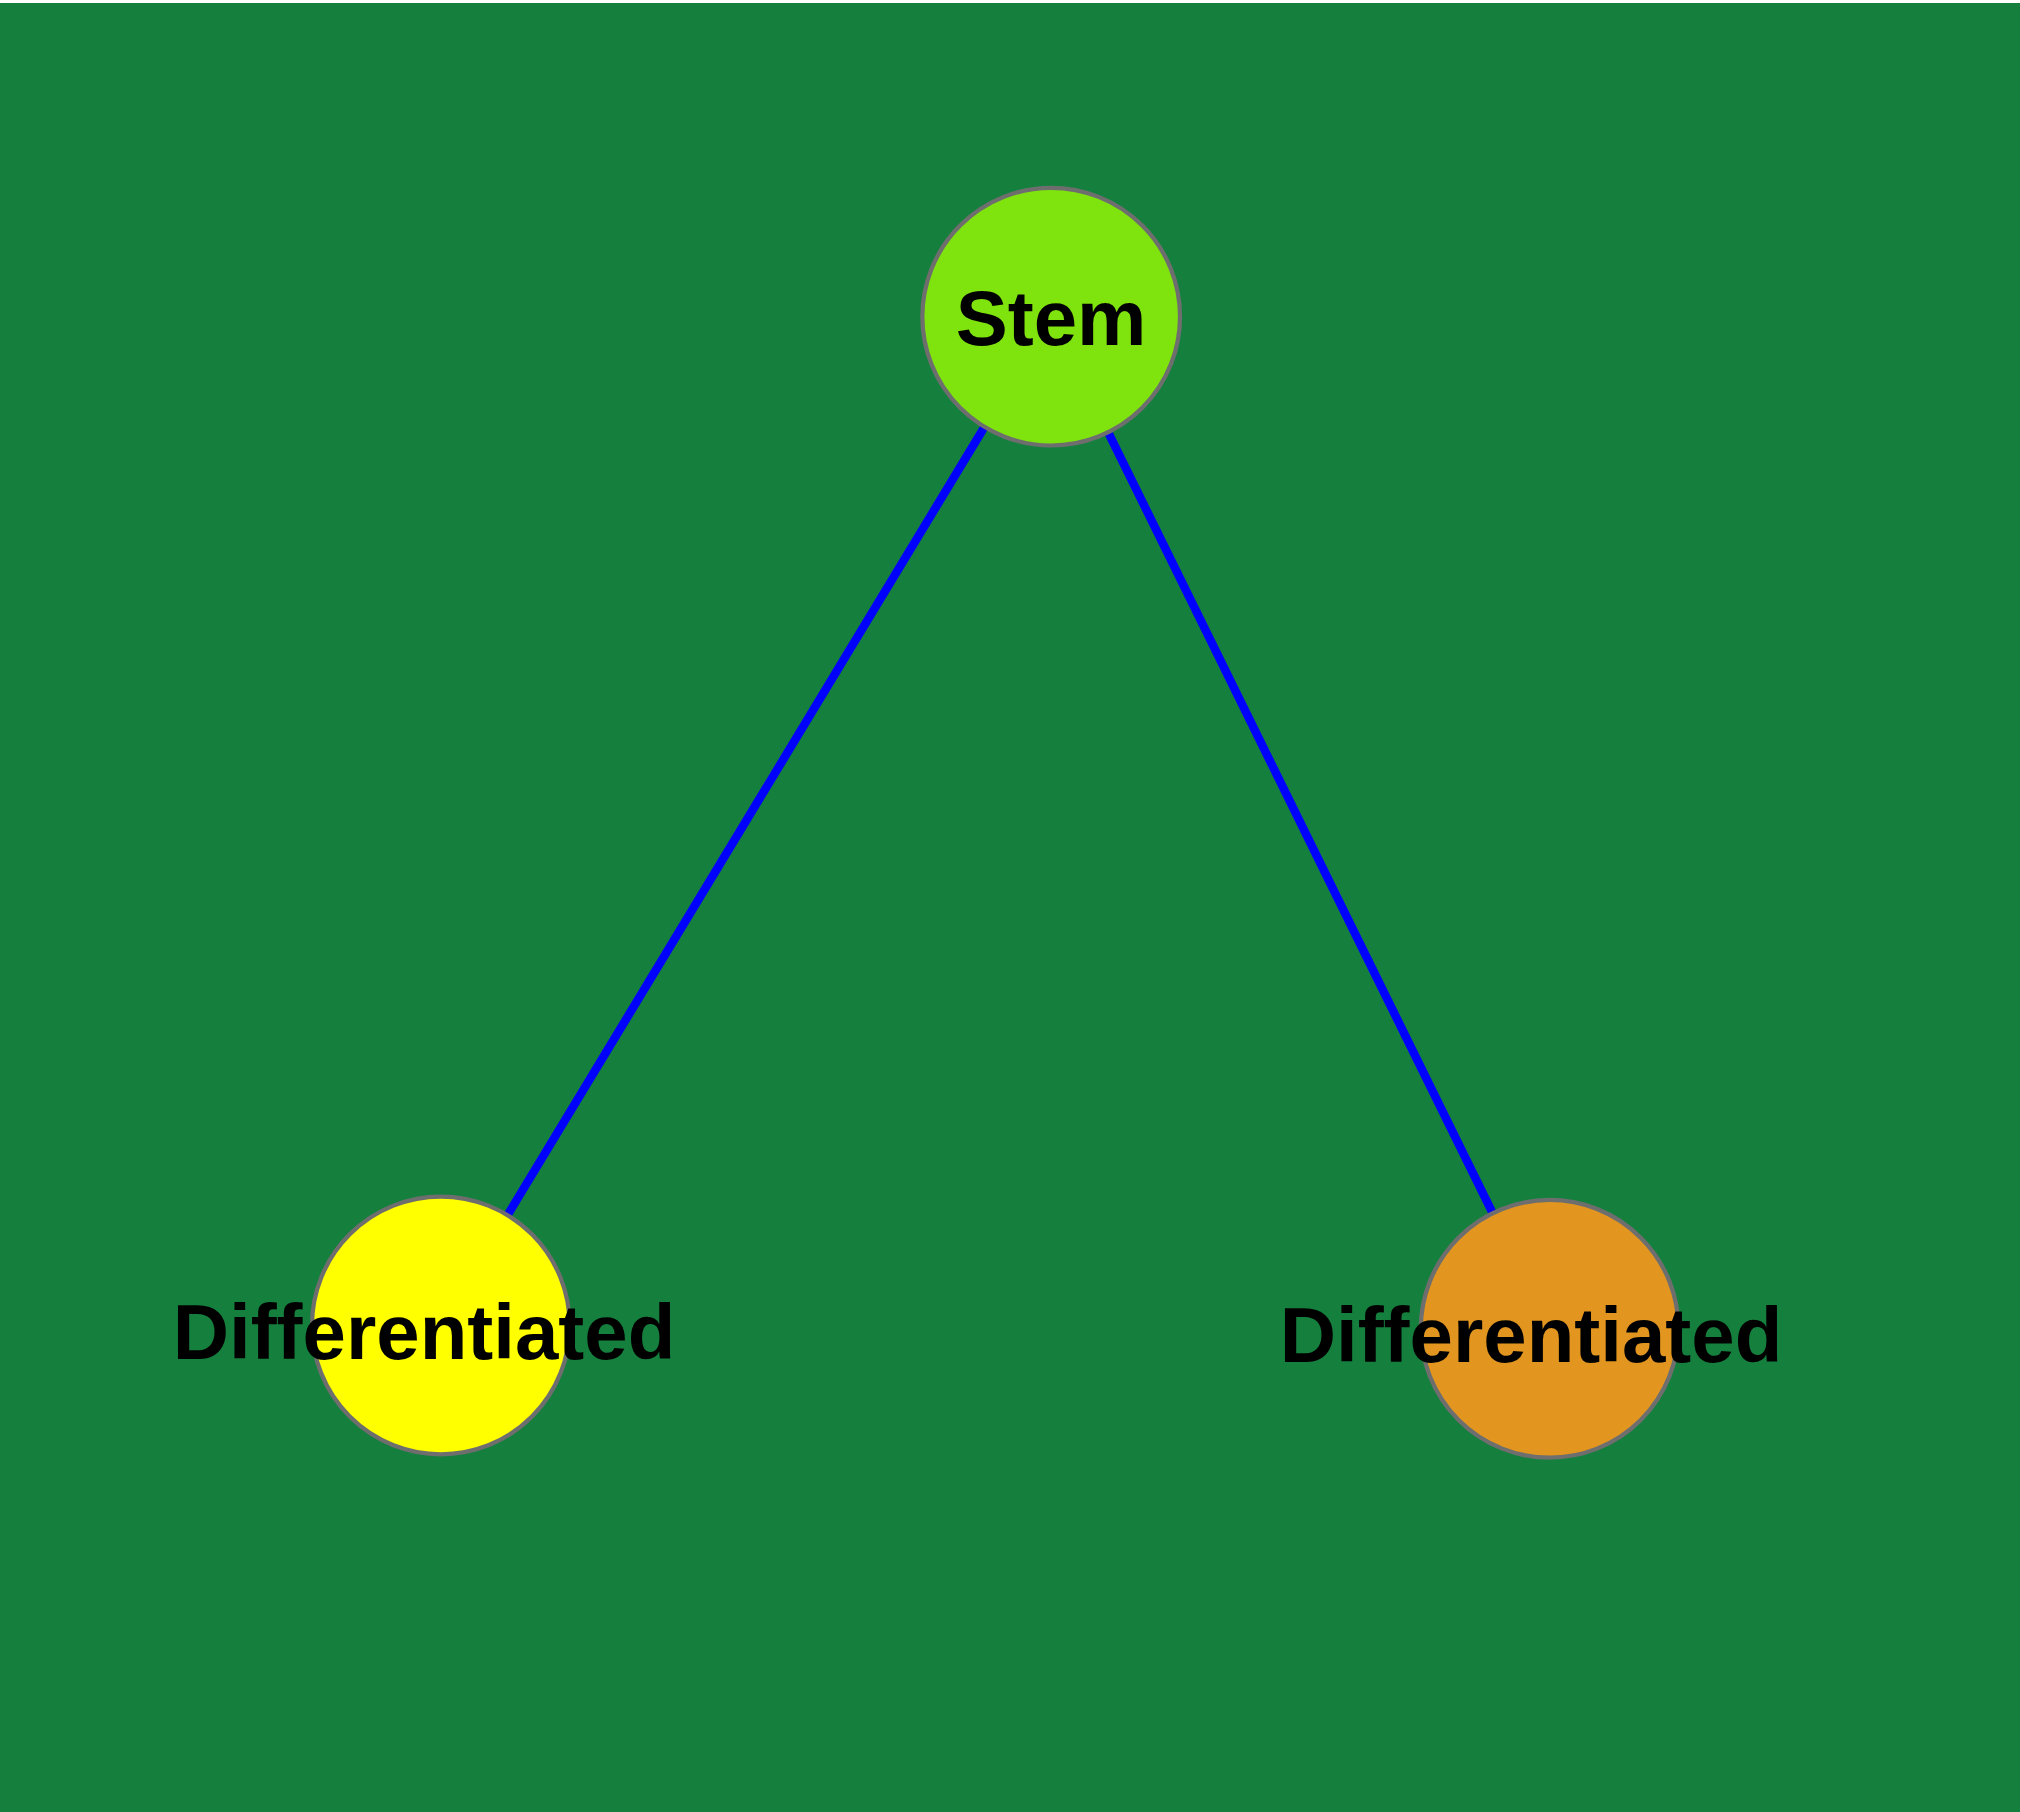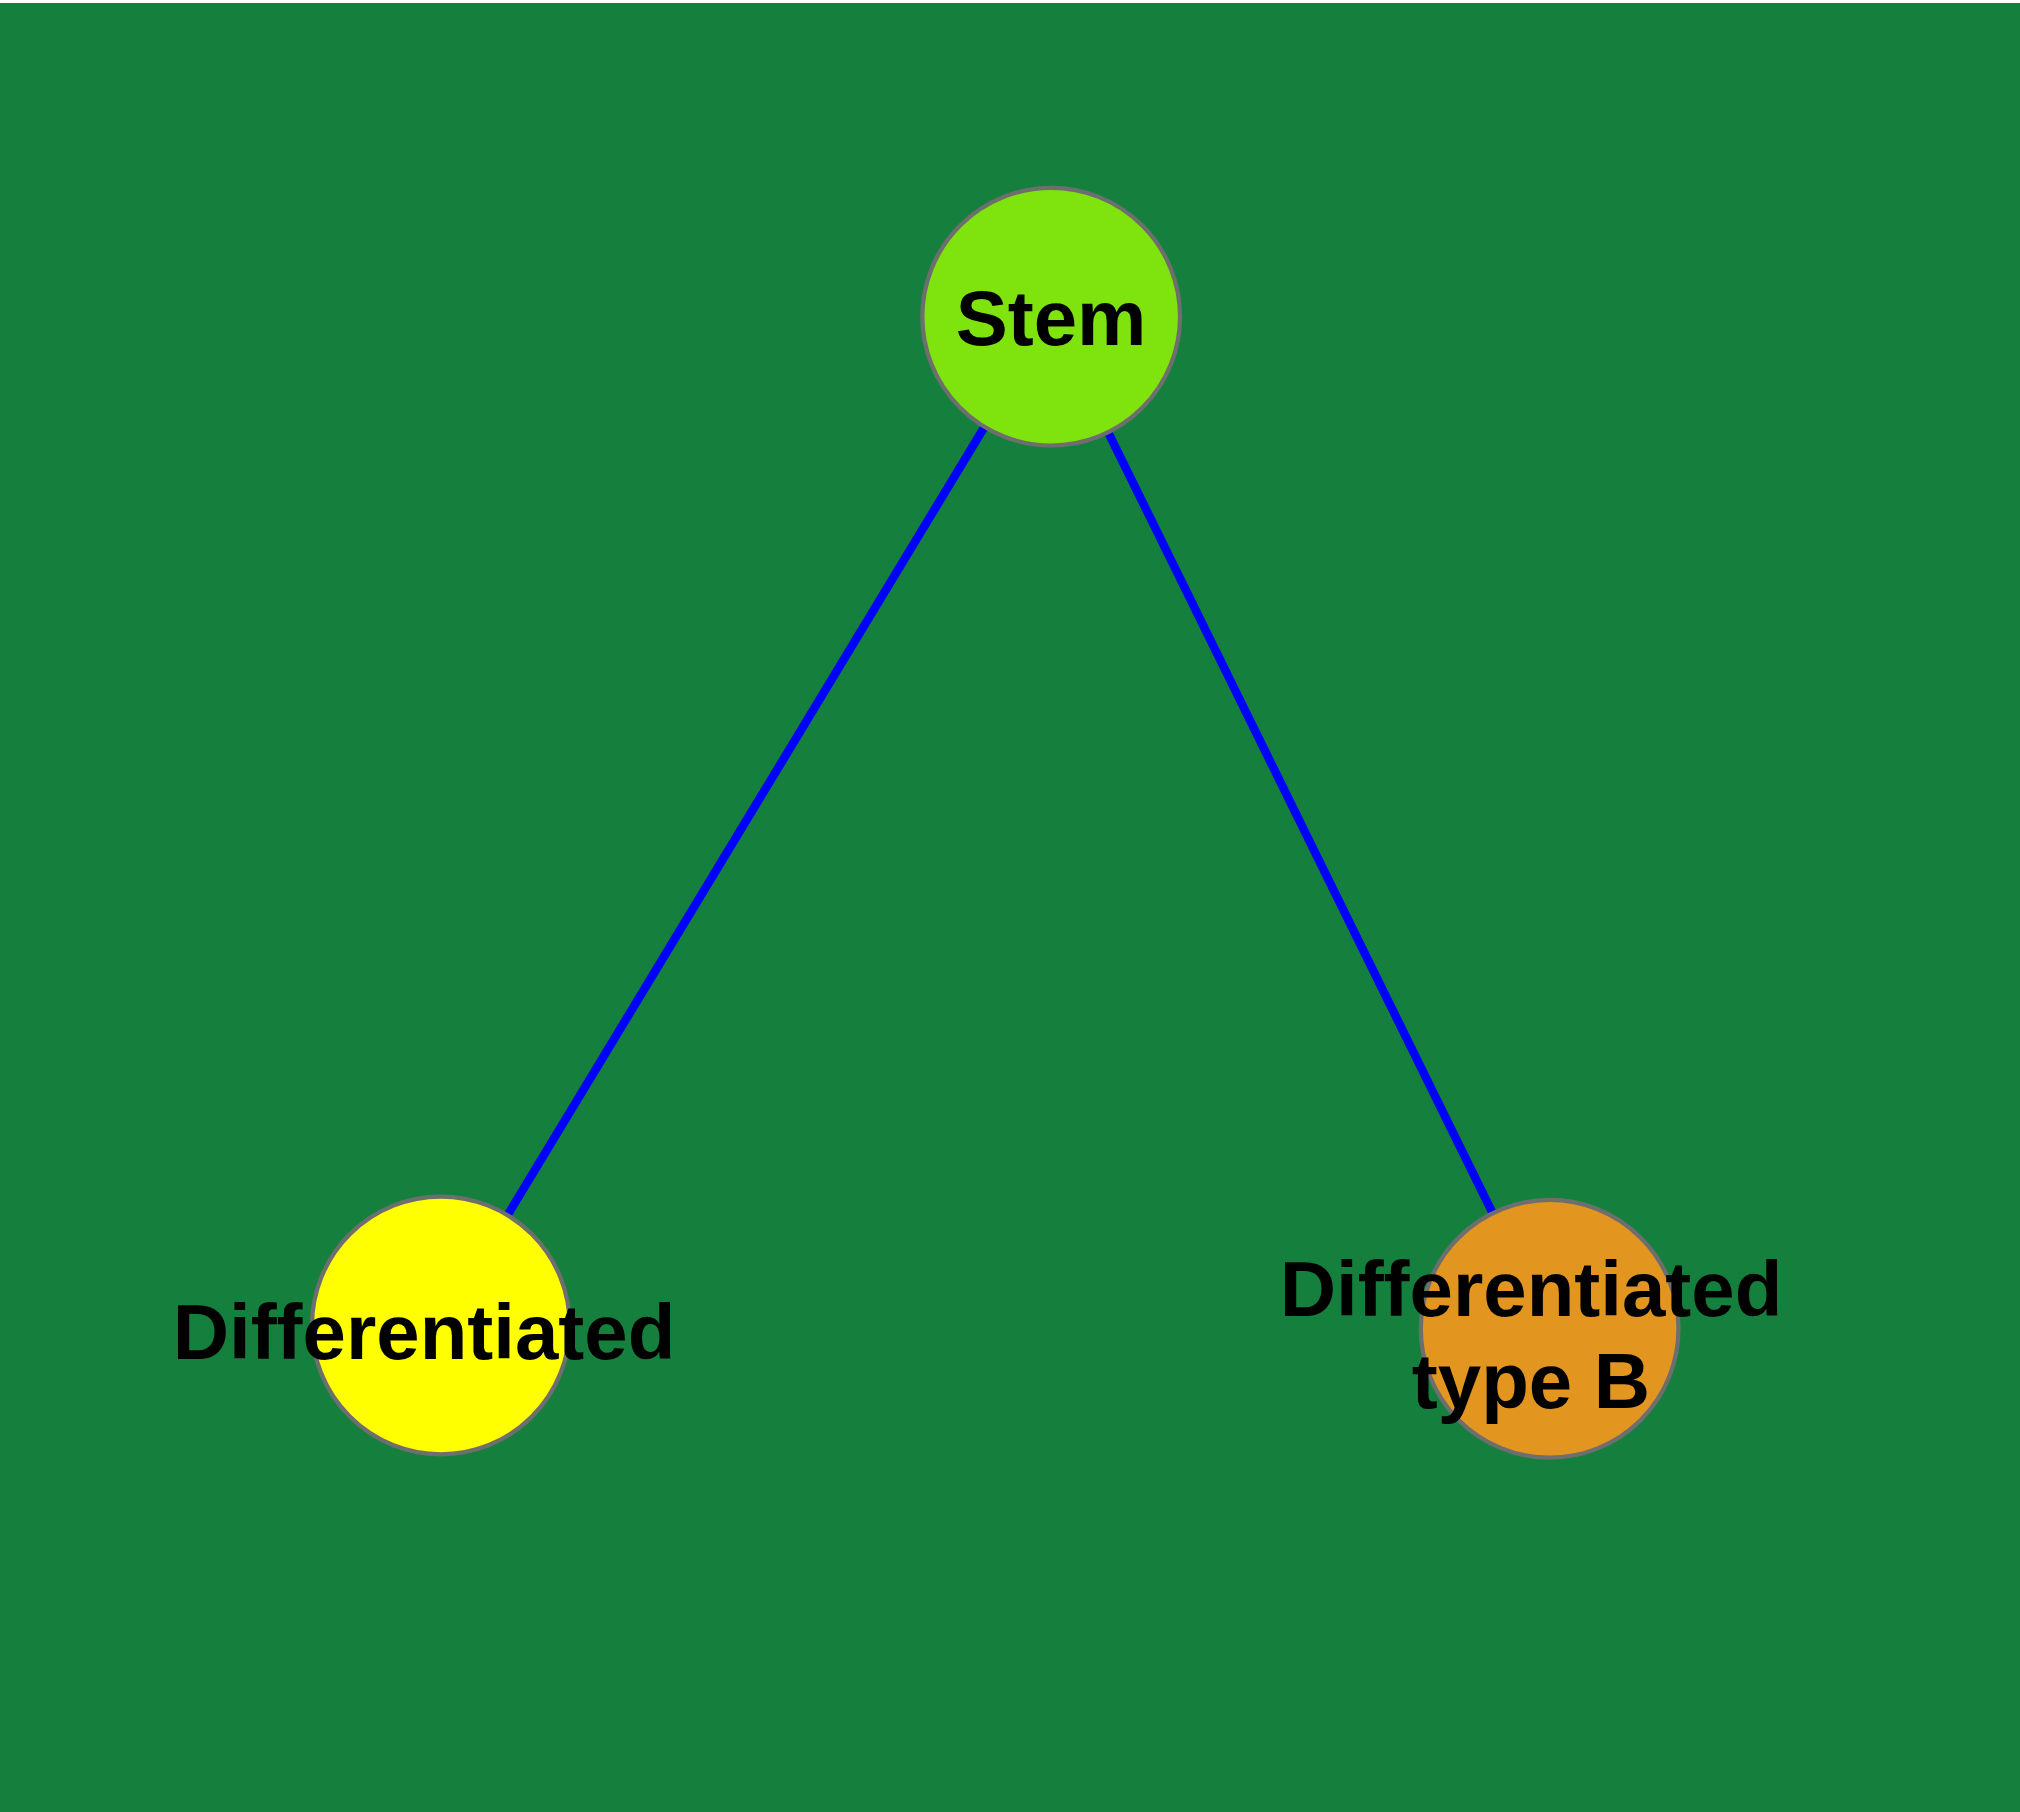--- a/index.html
+++ b/index.html
@@ -60,17 +60,16 @@
   <div class="node-label" id="label-stem">
     <span>Stem</span>
   </div>
 
   <div class="node-label" id="label-type-a">
     <span>Differentiated</span>
   </div>
 
   <div class="node-label" id="label-type-b">
     <span>Differentiated</span>
-    <span>type B</span>
   </div>
 
 </div>
 
 
 </body></html>

